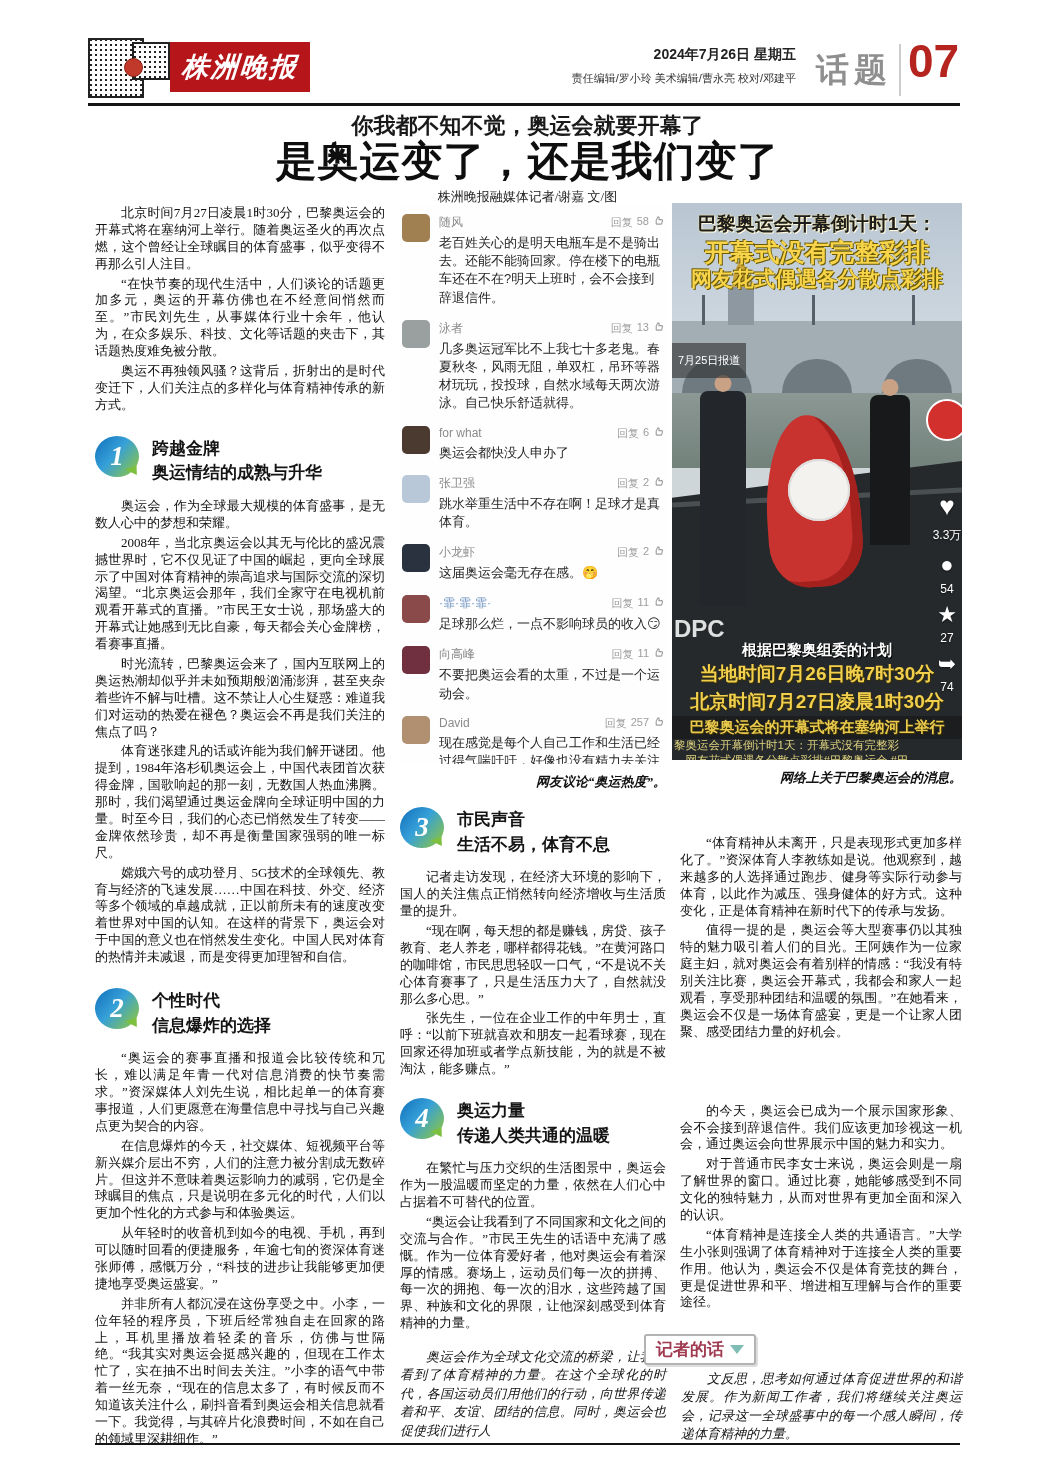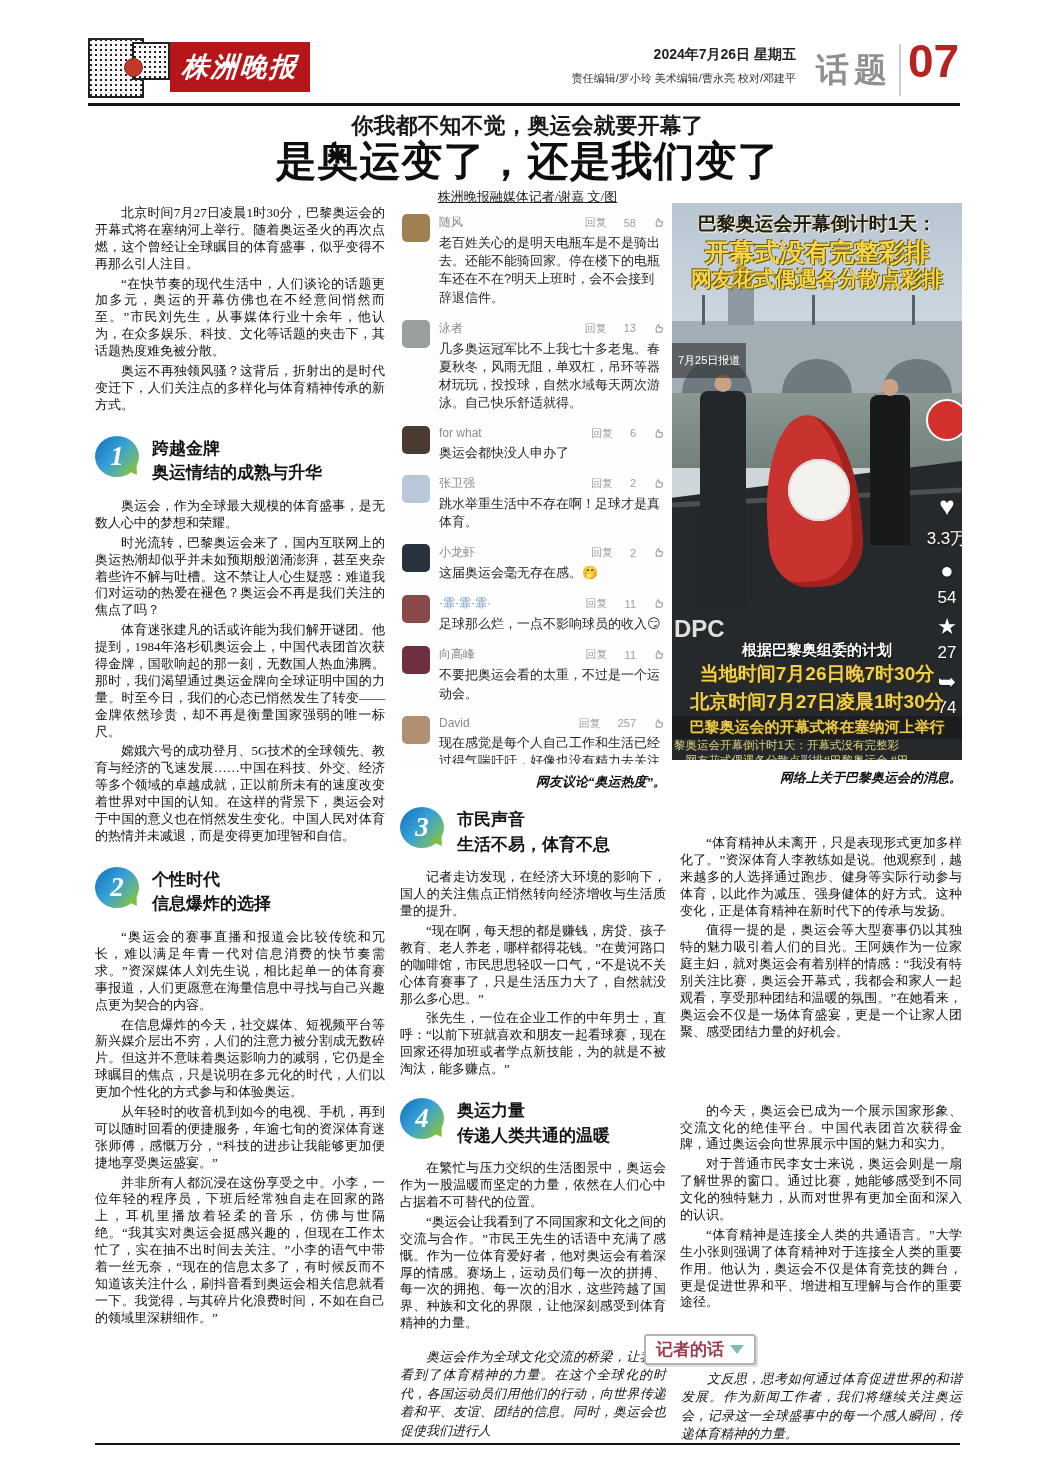--- a/index.html
+++ b/index.html
@@ -33,21 +33,21 @@
   .page-num{left:908px;top:34px;font-size:46px;font-weight:700;color:#b5241f;
       font-family:"Liberation Sans","DejaVu Sans",sans-serif;}
   .rule-top{left:88px;top:103px;width:872px;height:3px;background:#141414;}
   .rule-bottom{left:95px;top:1443px;width:865px;height:2px;background:#141414;}
 
   
   .kicker{left:95px;top:111px;width:865px;text-align:center;font-size:22px;font-weight:700;
       color:#1a1a1a;font-family:"Liberation Sans","DejaVu Sans",sans-serif;}
   .main-title{left:95px;top:134px;width:865px;text-align:center;font-size:41px;font-weight:900;
       letter-spacing:1px;color:#0e0e0e;font-family:"Liberation Sans","DejaVu Sans",sans-serif;}
-  .byline{left:95px;top:188px;width:865px;text-align:center;font-size:13px;color:#222;text-decoration:underline;}
+  .byline{left:95px;top:188px;width:865px;text-align:center;font-size:13px;color:#222;}
 
   
   .col{position:absolute;}
   .col-left{left:95px;top:205px;width:290px;}
   .col-mid{left:400px;top:205px;width:266px;}
   .col-right{left:672px;top:203px;width:290px;}
   .body-p{font-size:13px;line-height:1.3;text-align:justify;text-indent:2em;margin:0 0 3px 0;}
 
   
   .sec-head{display:flex;gap:13px;align-items:flex-start;margin:22px 0 12px 0;}
@@ -62,21 +62,21 @@
       font-size:17px;line-height:1.45;color:#141414;padding-top:1px;}
 
   
   .comments-card{height:557px;overflow:hidden;background:#fefefe;padding:2px 2px 0 2px;}
   .comment{display:flex;gap:9px;padding:7px 0 6px 0;}
   .avatar{flex:none;width:28px;height:28px;border-radius:5px;background:#bbb;}
   .c-body{flex:1;min-width:0;}
   .c-head{display:flex;justify-content:space-between;align-items:center;
       font-family:"Liberation Sans","DejaVu Sans",sans-serif;}
   .c-name{font-size:12px;color:#8a8a8a;}
-  .c-meta{font-size:11px;color:#9d9d9d;display:flex;align-items:center;gap:17px;}
+  .c-meta{font-size:11px;color:#9d9d9d;display:flex;align-items:flex-start;gap:4px;}
   .like-ico{width:11px;height:11px;display:inline-block;}
   .c-text{font-size:13px;line-height:1.4;color:#262626;margin-top:3px;
       font-family:"Liberation Sans","DejaVu Sans",sans-serif;}
   .pic-caption{margin-top:9px;text-align:right;font-size:13px;font-weight:700;font-style:italic;color:#111;}
 
   
   .video{position:relative;width:290px;height:557px;overflow:hidden;
       background:linear-gradient(#b9c6d2 0%,#dde4ea 40%,#cfd6da 48%);}
   .v-txt{position:absolute;width:100%;text-align:center;
       font-family:"Liberation Sans","DejaVu Sans",sans-serif;font-weight:900;}
@@ -107,21 +107,21 @@
       border-radius:48% 52% 42% 42%/62% 62% 26% 26%;transform:rotate(-4deg);
       box-shadow:inset -10px -6px 0 rgba(120,10,10,.45);}
   .mascot-badge{position:absolute;left:116px;top:256px;width:62px;height:62px;border-radius:50%;
       background:#f4f2ee;box-shadow:inset 0 0 0 2px #ddd;}
   .rail{position:absolute;right:-8px;top:196px;width:46px;text-align:center;
       font-family:"Liberation Sans","DejaVu Sans",sans-serif;}
   .rail .r-avatar{width:38px;height:38px;border-radius:50%;background:#d1302c;border:2px solid #fff;
       margin:0 auto;}
   .rail .ico{color:#fff;font-size:26px;line-height:1;display:block;
       text-shadow:0 1px 2px rgba(0,0,0,.5);}
-  .rail .cnt{color:#fff;font-size:17px;text-shadow:0 1px 2px rgba(0,0,0,.6);display:block;}
+  .rail .cnt{color:#fff;font-size:12px;text-shadow:0 1px 2px rgba(0,0,0,.6);display:block;}
   .boat-mark{position:absolute;left:2px;top:412px;color:rgba(255,255,255,.85);
       font-size:24px;font-weight:700;font-family:"Liberation Sans","DejaVu Sans",sans-serif;}
   .v-plan{top:438px;font-size:15px;color:#fff;text-shadow:1px 1px 1px #000;}
   .v-time{font-size:19px;color:#f2cf4c;text-shadow:1px 1px 0 #3a3000;}
   .v-t1{top:458px;} .v-t2{top:486px;}
   .v-banner{top:513px;background:rgba(15,15,15,.45);font-size:15px;color:#e9c94d;
       padding:2px 0;text-shadow:1px 1px 0 #3a3000;}
   .v-desc{position:absolute;left:2px;width:120%;color:#ded27e;font-size:11.5px;white-space:nowrap;
       font-family:"Liberation Sans","DejaVu Sans",sans-serif;}
   .v-d1{top:535px;} .v-d2{top:550px;}
@@ -175,20 +175,21 @@
       <b>1</b>
     </div>
     <div class="sec-titles">
       <div>跨越金牌</div>
       <div>奥运情结的成熟与升华</div>
     </div>
   </div>
   <div>
 
   <p class="body-p">奥运会，作为全球最大规模的体育盛事，是无数人心中的梦想和荣耀。</p>
+      <p class="body-p">2008年，当北京奥运会以其无与伦比的盛况震撼世界时，它不仅见证了中国的崛起，更向全球展示了中国对体育精神的崇高追求与国际交流的深切渴望。“北京奥运会那年，我们全家守在电视机前观看开幕式的直播。”市民王女士说，那场盛大的开幕式让她感到无比自豪，每天都会关心金牌榜，看赛事直播。</p>
       <p class="body-p">时光流转，巴黎奥运会来了，国内互联网上的奥运热潮却似乎并未如预期般汹涌澎湃，甚至夹杂着些许不解与吐槽。这不禁让人心生疑惑：难道我们对运动的热爱在褪色？奥运会不再是我们关注的焦点了吗？</p>
       <p class="body-p">体育迷张建凡的话或许能为我们解开谜团。他提到，1984年洛杉矶奥运会上，中国代表团首次获得金牌，国歌响起的那一刻，无数国人热血沸腾。那时，我们渴望通过奥运金牌向全球证明中国的力量。时至今日，我们的心态已悄然发生了转变——金牌依然珍贵，却不再是衡量国家强弱的唯一标尺。</p>
       <p class="body-p">嫦娥六号的成功登月、5G技术的全球领先、教育与经济的飞速发展……中国在科技、外交、经济等多个领域的卓越成就，正以前所未有的速度改变着世界对中国的认知。在这样的背景下，奥运会对于中国的意义也在悄然发生变化。中国人民对体育的热情并未减退，而是变得更加理智和自信。</p>
     </div>
 
   <div class="sec-head">
     <div class="bubble">
       <b>2</b>
     </div>
     <div class="sec-titles">
@@ -422,21 +423,21 @@
   <div class="right-text" style="margin-top:48px;">
     <div>
 
     <p class="body-p">“体育精神从未离开，只是表现形式更加多样化了。”资深体育人李教练如是说。他观察到，越来越多的人选择通过跑步、健身等实际行动参与体育，以此作为减压、强身健体的好方式。这种变化，正是体育精神在新时代下的传承与发扬。</p>
         <p class="body-p">值得一提的是，奥运会等大型赛事仍以其独特的魅力吸引着人们的目光。王阿姨作为一位家庭主妇，就对奥运会有着别样的情感：“我没有特别关注比赛，奥运会开幕式，我都会和家人一起观看，享受那种团结和温暖的氛围。”在她看来，奥运会不仅是一场体育盛宴，更是一个让家人团聚、感受团结力量的好机会。</p>
       </div>
   </div>
   <div class="right-text" style="margin-top:62px;">
     <div>
 
-    <p class="body-p">的今天，奥运会已成为一个展示国家形象、交流文化的绝佳平台。中国代表团首次获得金牌，通过奥运会向世界展示中国的魅力和实力。</p>
+    <p class="body-p">的今天，奥运会已成为一个展示国家形象、会不会接到辞退信件。我们应该更加珍视这一机会，通过奥运会向世界展示中国的魅力和实力。</p>
         <p class="body-p">对于普通市民李女士来说，奥运会则是一扇了解世界的窗口。通过比赛，她能够感受到不同文化的独特魅力，从而对世界有更加全面和深入的认识。</p>
         <p class="body-p">“体育精神是连接全人类的共通语言。”大学生小张则强调了体育精神对于连接全人类的重要作用。他认为，奥运会不仅是体育竞技的舞台，更是促进世界和平、增进相互理解与合作的重要途径。</p>
       </div>
   </div>
 </div>
 
 <div class="abs rep-note">
   <div class="rep-box">
     <b>记者的话</b>
     <span class="rep-arrow"></span>

